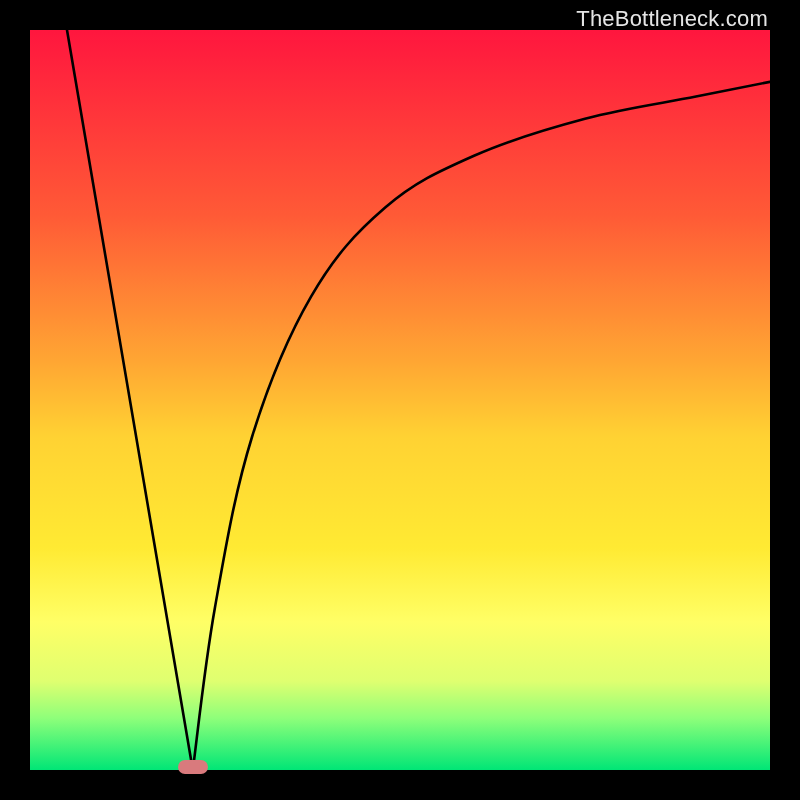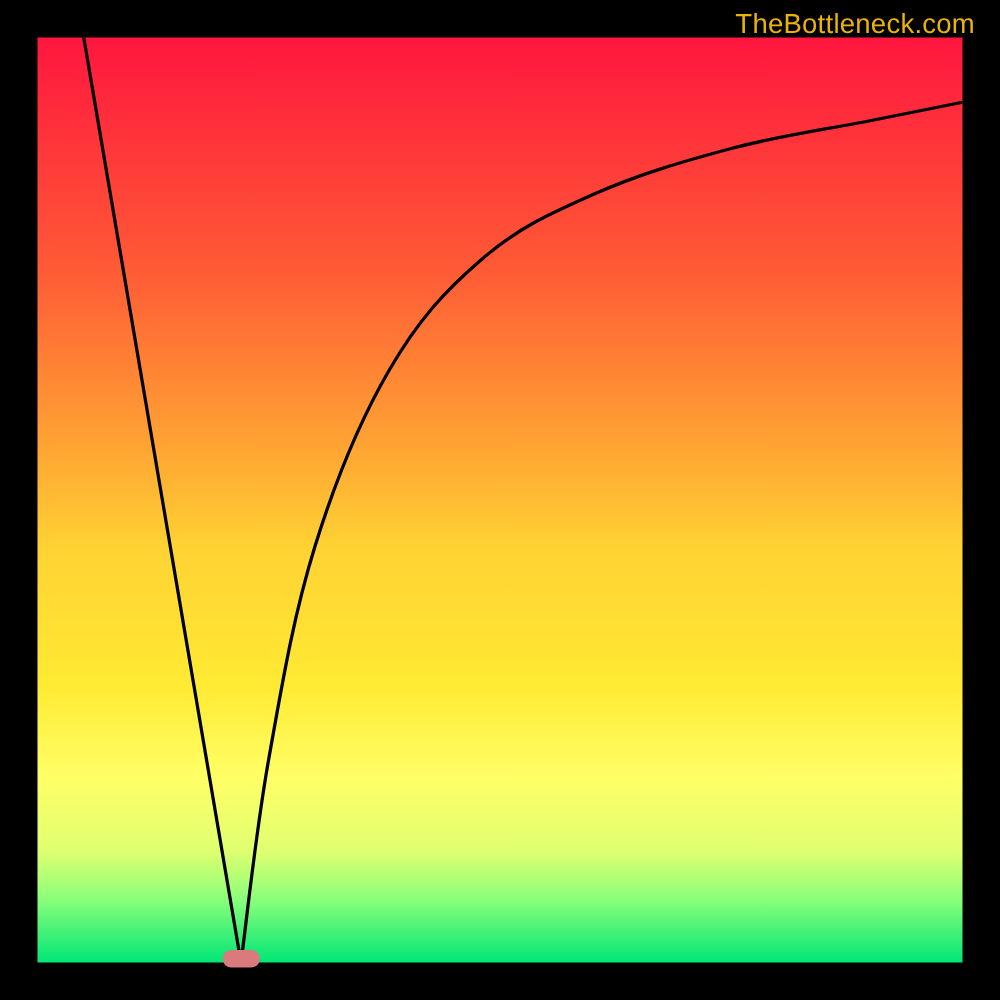--- a/index.html
+++ b/index.html
@@ -31,22 +31,22 @@
       #ffea33 70%,
       #ffff66 80%,
       #dfff70 88%,
       #8eff7a 93%,
       #00e676 100%
     );
   }
   .watermark {
     position: absolute;
     top: 6px;
-    right: 20px;
-    color: #eab308;
+    right: 32px;
+    color: #e5e5e5;
     font-size: 22px;
     font-weight: 500;
     letter-spacing: 0.2px;
     user-select: none;
   }
   svg.curve {
     position: absolute;
     left: 0;
     top: 0;
     width: 740px;

